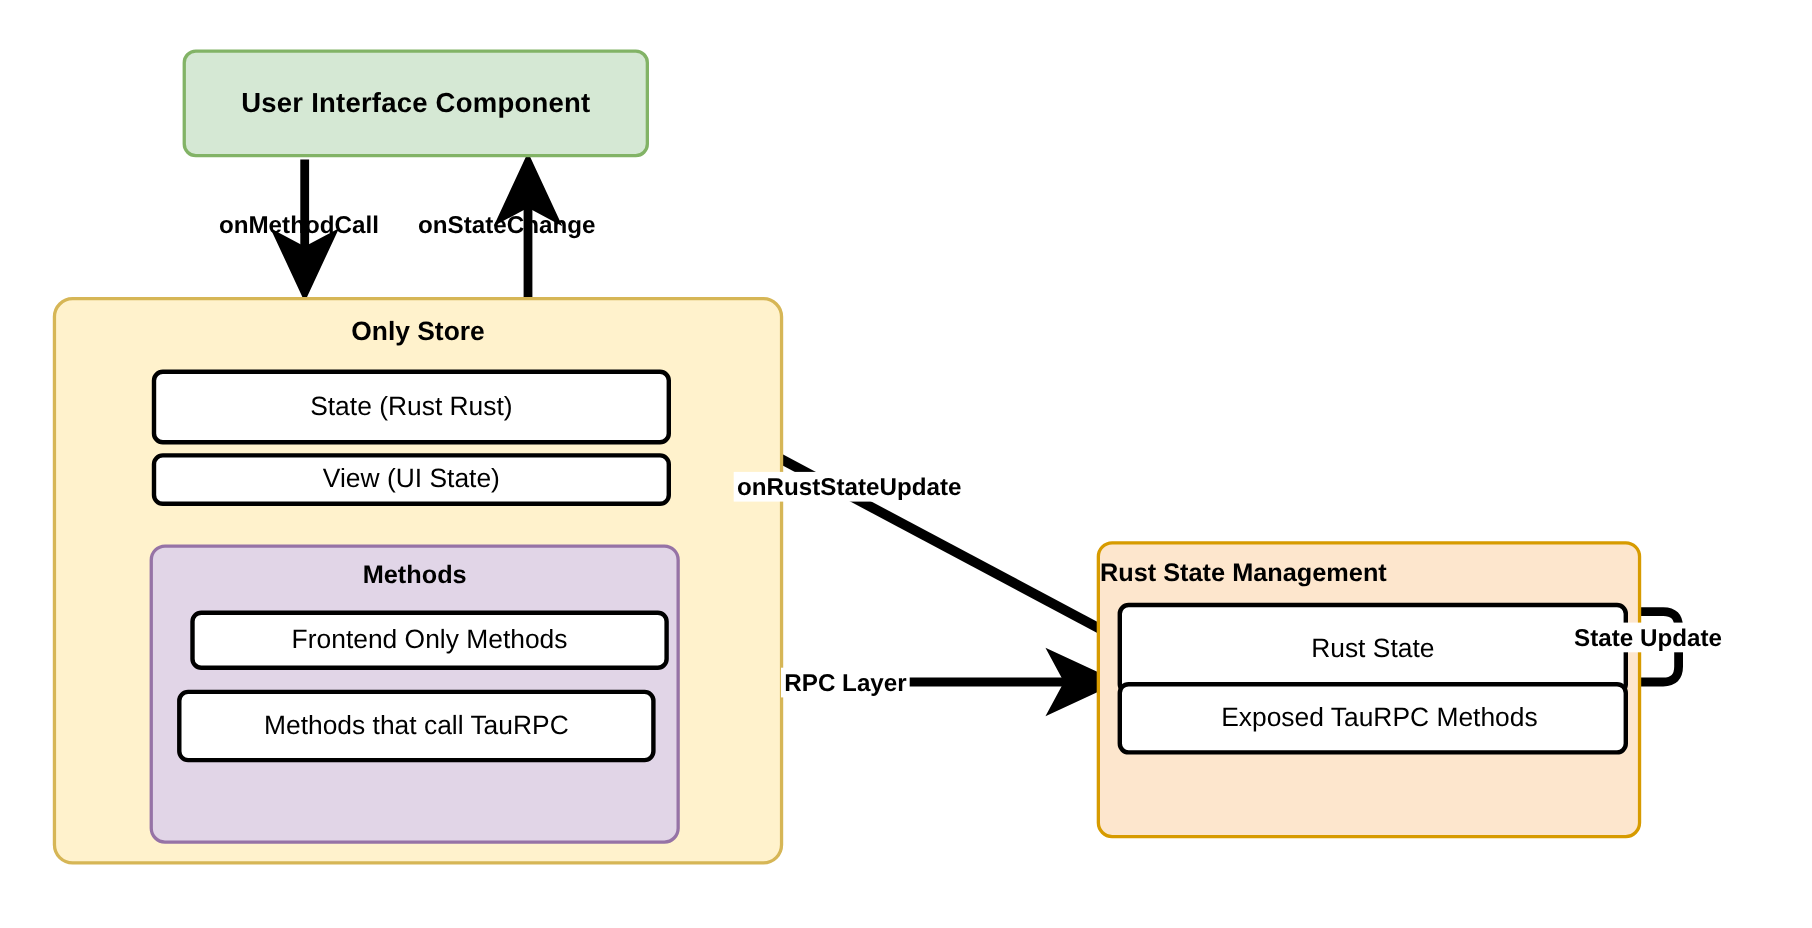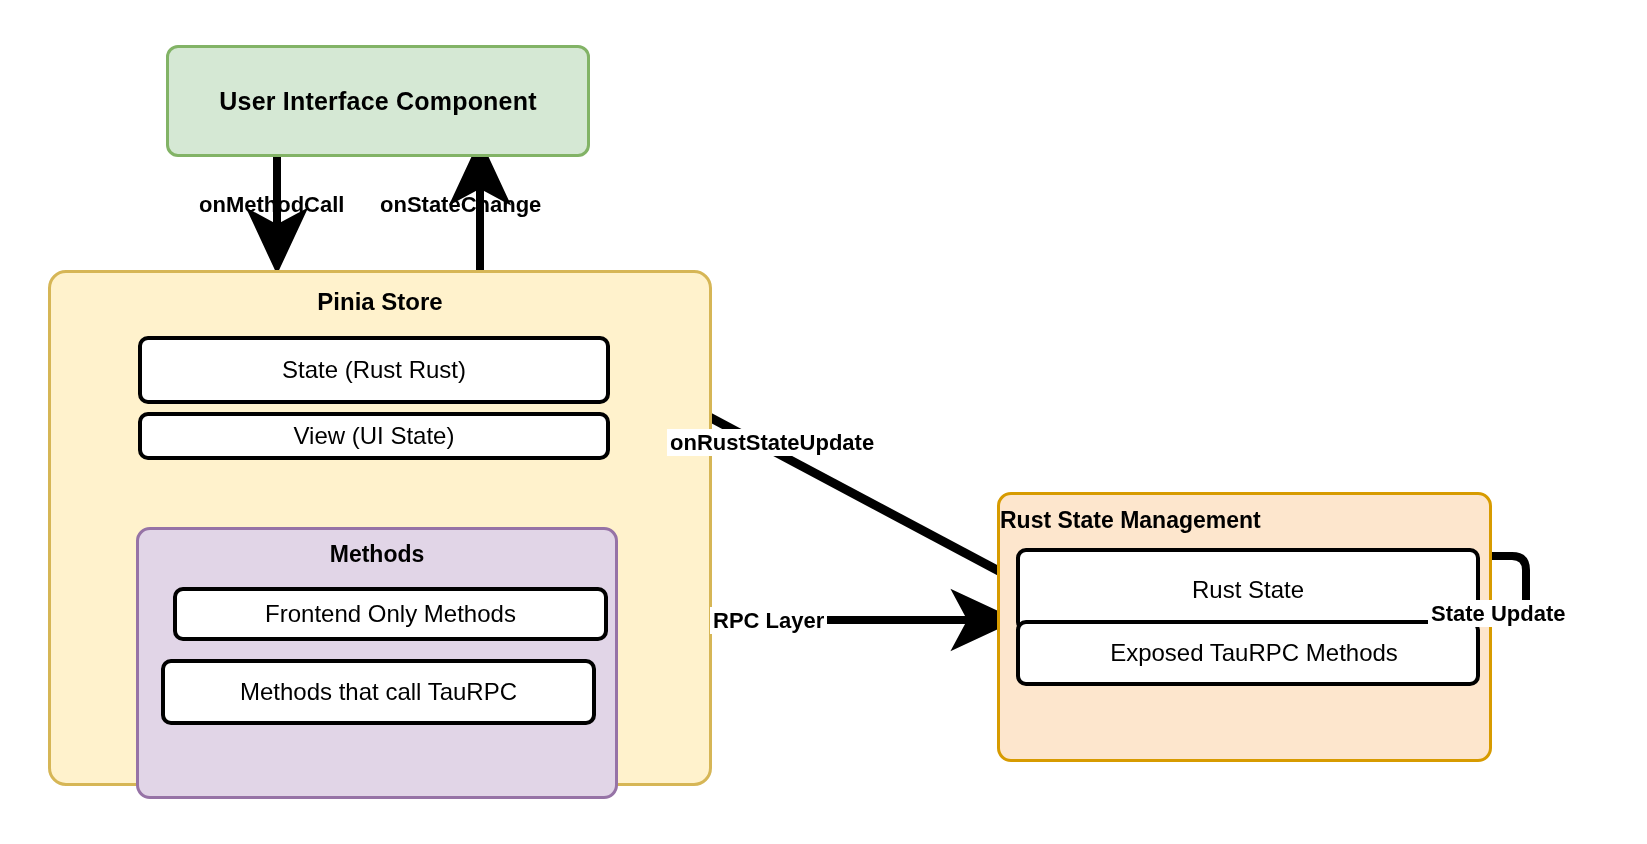--- a/index.html
+++ b/index.html
@@ -30,21 +30,21 @@
   
   .node {
     position: absolute;
     box-sizing: border-box;
   }
 
   .ui-component {
     left: 166px;
     top: 45px;
     width: 424px;
-    height: 112px;
+    height: 98px;
     background: #d5e8d4;
     border: 3px solid #82b366;
     border-radius: 12px;
     display: flex;
     align-items: center;
     justify-content: center;
   }
   .ui-component .title {
     font-size: 25px;
     font-weight: bold;
@@ -94,21 +94,20 @@
 
   .methods-group {
     position: absolute;
     left: 85px;
     top: 222px;
     width: 476px;
     height: 266px;
     background: #e1d5e7;
     border: 3px solid #9673a6;
     border-radius: 14px;
-    margin-top: 32px;
   }
   .methods-group > .group-title {
     position: absolute;
     left: 0;
     right: 0;
     top: 11px;
     text-align: center;
     font-size: 23px;
     font-weight: bold;
     color: #000000;
@@ -152,21 +151,21 @@
     background: #ffffff;
     white-space: nowrap;
     padding: 1px 3px;
     line-height: 1.15;
   }
 
   .lbl-onmethodcall   { left: 196px; top: 191px; background: transparent; }
   .lbl-onstatechange  { left: 377px; top: 191px; background: transparent; }
   .lbl-onruststate    { left: 667px; top: 429px; }
   .lbl-rpclayer       { left: 710px; top: 607px; }
-  .lbl-stateupdate    { left: 1428px; top: 600px; text-align: center; }
+  .lbl-stateupdate    { left: 1428px; top: 566px; text-align: center; }
 </style>
 </head>
 <body>
 
 <div id="canvas">
 
   <svg class="edges" viewBox="0 0 1647 844">
     <defs>
       <marker id="arrowBlack" markerWidth="9" markerHeight="9" refX="7.2" refY="4.5" orient="auto" markerUnits="strokeWidth">
         <path d="M0,0.6 L8.4,4.5 L0,8.4 L2.1,4.5 Z" fill="#000000"></path>
@@ -184,21 +183,21 @@
     <path d="M 1472 620 L 1512 620 Q 1526 620 1526 606 L 1526 570 Q 1526 556 1512 556 L 1408 556" fill="none" stroke="#000000" stroke-width="8" marker-end="url(#arrowBlack)"></path>
 
     <path d="M 166 549 L 105 549 Q 93 549 93 537 L 93 432 Q 93 420 105 420 L 150 420" fill="none" stroke="#000000" stroke-width="8" marker-end="url(#arrowBlack)"></path>
   </svg>
 
   <div class="node ui-component">
     <span class="title">User Interface Component</span>
   </div>
 
   <div class="node pinia-store">
-    <div class="group-title">Pinia Store</div>
+    <div class="group-title">Only Store</div>
 
     <div class="wbox box-state">
       <span>State (Rust Rust)</span>
     </div>
 
     <div class="wbox box-view">
       <span>View (UI State)</span>
     </div>
 
     <div class="methods-group">

